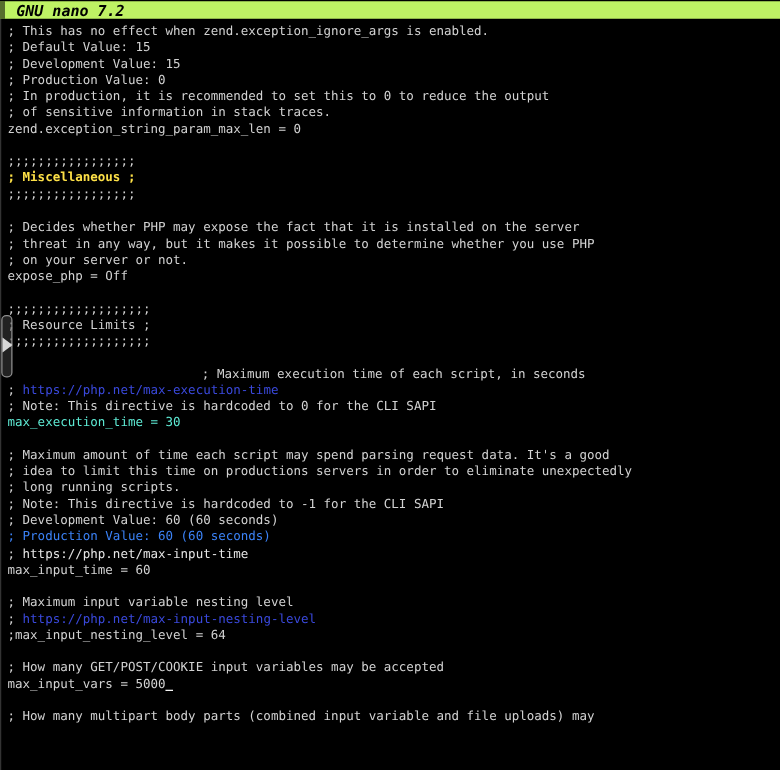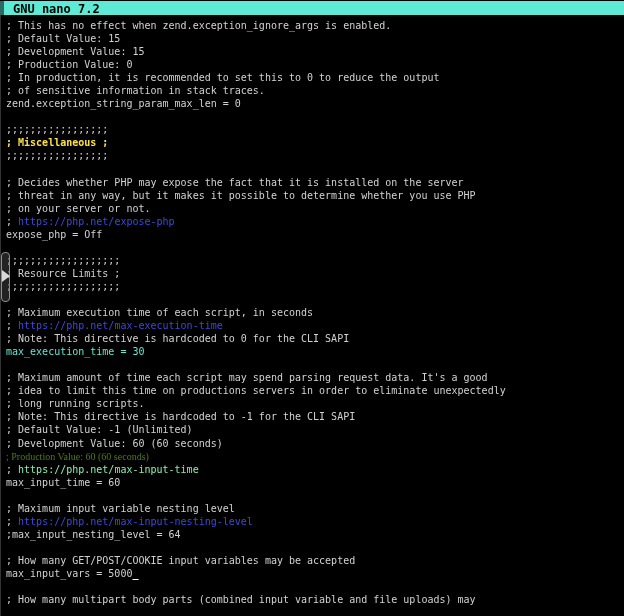--- a/index.html
+++ b/index.html
@@ -44,61 +44,59 @@
     border-top:6px solid transparent;
     border-bottom:6px solid transparent;
     border-left:8px solid #d8d8d8;
   }
 </style>
 </head>
 <body>
 
 <div class="screen" style="background: rgb(0, 0, 0);">
 
-  <div class="titlebar" style="background: #5eead4; color: rgb(0, 0, 0);">
+  <div class="titlebar" style="background: #bef264; color: rgb(0, 0, 0); font-style: italic;">
     <span>GNU nano 7.2</span>
   </div>
 
   <div class="content">
     <div>
         <div class="line" style="color: rgb(210, 210, 210);"><span>; This has no effect when zend.exception_ignore_args is enabled.</span></div>
         <div class="line" style="color: rgb(210, 210, 210);"><span>; Default Value: 15</span></div>
         <div class="line" style="color: rgb(210, 210, 210);"><span>; Development Value: 15</span></div>
         <div class="line" style="color: rgb(210, 210, 210);"><span>; Production Value: 0</span></div>
         <div class="line" style="color: rgb(210, 210, 210);"><span>; In production, it is recommended to set this to 0 to reduce the output</span></div>
         <div class="line" style="color: rgb(210, 210, 210);"><span>; of sensitive information in stack traces.</span></div>
         <div class="line" style="color: rgb(210, 210, 210);"><span>zend.exception_string_param_max_len = 0</span></div>
         <div class="line" style="color: rgb(210, 210, 210);"><span></span></div>
         <div class="line" style="color: rgb(210, 210, 210);"><span>;;;;;;;;;;;;;;;;;</span></div>
         <div class="line" style="color: #fde047; font-weight: bold;"><span>; Miscellaneous ;</span></div>
         <div class="line" style="color: rgb(210, 210, 210);"><span>;;;;;;;;;;;;;;;;;</span></div>
         <div class="line" style="color: rgb(210, 210, 210);"><span></span></div>
         <div class="line" style="color: rgb(210, 210, 210);"><span>; Decides whether PHP may expose the fact that it is installed on the server</span></div>
         <div class="line" style="color: rgb(210, 210, 210);"><span>; threat in any way, but it makes it possible to determine whether you use PHP</span></div>
         <div class="line" style="color: rgb(210, 210, 210);"><span>; on your server or not.</span></div>
-        <div class="line" style="color: rgb(210, 210, 210);"><span>; </span><span class="link" style="color: rgb(58, 73, 221);">https://php.net/expose-php</span></div>
         <div class="line" style="color: rgb(210, 210, 210);"><span>expose_php = Off</span></div>
         <div class="line" style="color: rgb(210, 210, 210);"><span></span></div>
         <div class="line" style="color: rgb(210, 210, 210);"><span>;;;;;;;;;;;;;;;;;;;</span></div>
         <div class="line" style="color: rgb(210, 210, 210);"><span>; Resource Limits ;</span></div>
         <div class="line" style="color: rgb(210, 210, 210);"><span>;;;;;;;;;;;;;;;;;;;</span></div>
         <div class="line" style="color: rgb(210, 210, 210);"><span></span></div>
-        <div class="line" style="color: rgb(210, 210, 210);"><span>; Maximum execution time of each script, in seconds</span></div>
+        <div class="line" style="color: rgb(210, 210, 210); text-align: center;"><span>; Maximum execution time of each script, in seconds</span></div>
         <div class="line" style="color: rgb(210, 210, 210);"><span>; </span><span class="link" style="color: rgb(58, 73, 221);">https://php.net/max-execution-time</span></div>
         <div class="line" style="color: rgb(210, 210, 210);"><span>; Note: This directive is hardcoded to 0 for the CLI SAPI</span></div>
         <div class="line" style="color: #5eead4;"><span>max_execution_time = 30</span></div>
         <div class="line" style="color: rgb(210, 210, 210);"><span></span></div>
         <div class="line" style="color: rgb(210, 210, 210);"><span>; Maximum amount of time each script may spend parsing request data. It's a good</span></div>
         <div class="line" style="color: rgb(210, 210, 210);"><span>; idea to limit this time on productions servers in order to eliminate unexpectedly</span></div>
         <div class="line" style="color: rgb(210, 210, 210);"><span>; long running scripts.</span></div>
         <div class="line" style="color: rgb(210, 210, 210);"><span>; Note: This directive is hardcoded to -1 for the CLI SAPI</span></div>
-        <div class="line" style="color: rgb(210, 210, 210);"><span>; Default Value: -1 (Unlimited)</span></div>
         <div class="line" style="color: rgb(210, 210, 210);"><span>; Development Value: 60 (60 seconds)</span></div>
-        <div class="line" style="color: #4d7c0f; font-family: Liberation Serif, serif;"><span>; Production Value: 60 (60 seconds)</span></div>
-        <div class="line" style="color: rgb(210, 210, 210);"><span>; </span><span class="link" style="color: #86efac; text-align: right;">https://php.net/max-input-time</span></div>
+        <div class="line" style="color: #3b82f6;"><span>; Production Value: 60 (60 seconds)</span></div>
+        <div class="line" style="color: rgb(210, 210, 210);"><span>; </span><span class="link" style="color: #e5e5e5; text-align: right;">https://php.net/max-input-time</span></div>
         <div class="line" style="color: rgb(210, 210, 210);"><span>max_input_time = 60</span></div>
         <div class="line" style="color: rgb(210, 210, 210);"><span></span></div>
         <div class="line" style="color: rgb(210, 210, 210);"><span>; Maximum input variable nesting level</span></div>
         <div class="line" style="color: rgb(210, 210, 210);"><span>; </span><span class="link" style="color: rgb(58, 73, 221);">https://php.net/max-input-nesting-level</span></div>
         <div class="line" style="color: rgb(210, 210, 210);"><span>;max_input_nesting_level = 64</span></div>
         <div class="line" style="color: rgb(210, 210, 210);"><span></span></div>
         <div class="line" style="color: rgb(210, 210, 210);"><span>; How many GET/POST/COOKIE input variables may be accepted</span></div>
         <div class="line" style="color: rgb(210, 210, 210);"><span>max_input_vars = 5000</span><span class="cursor" style="color: rgb(255, 255, 255);">_</span></div>
         <div class="line" style="color: rgb(210, 210, 210);"><span></span></div>
         <div class="line" style="color: rgb(210, 210, 210);"><span>; How many multipart body parts (combined input variable and file uploads) may</span></div>

